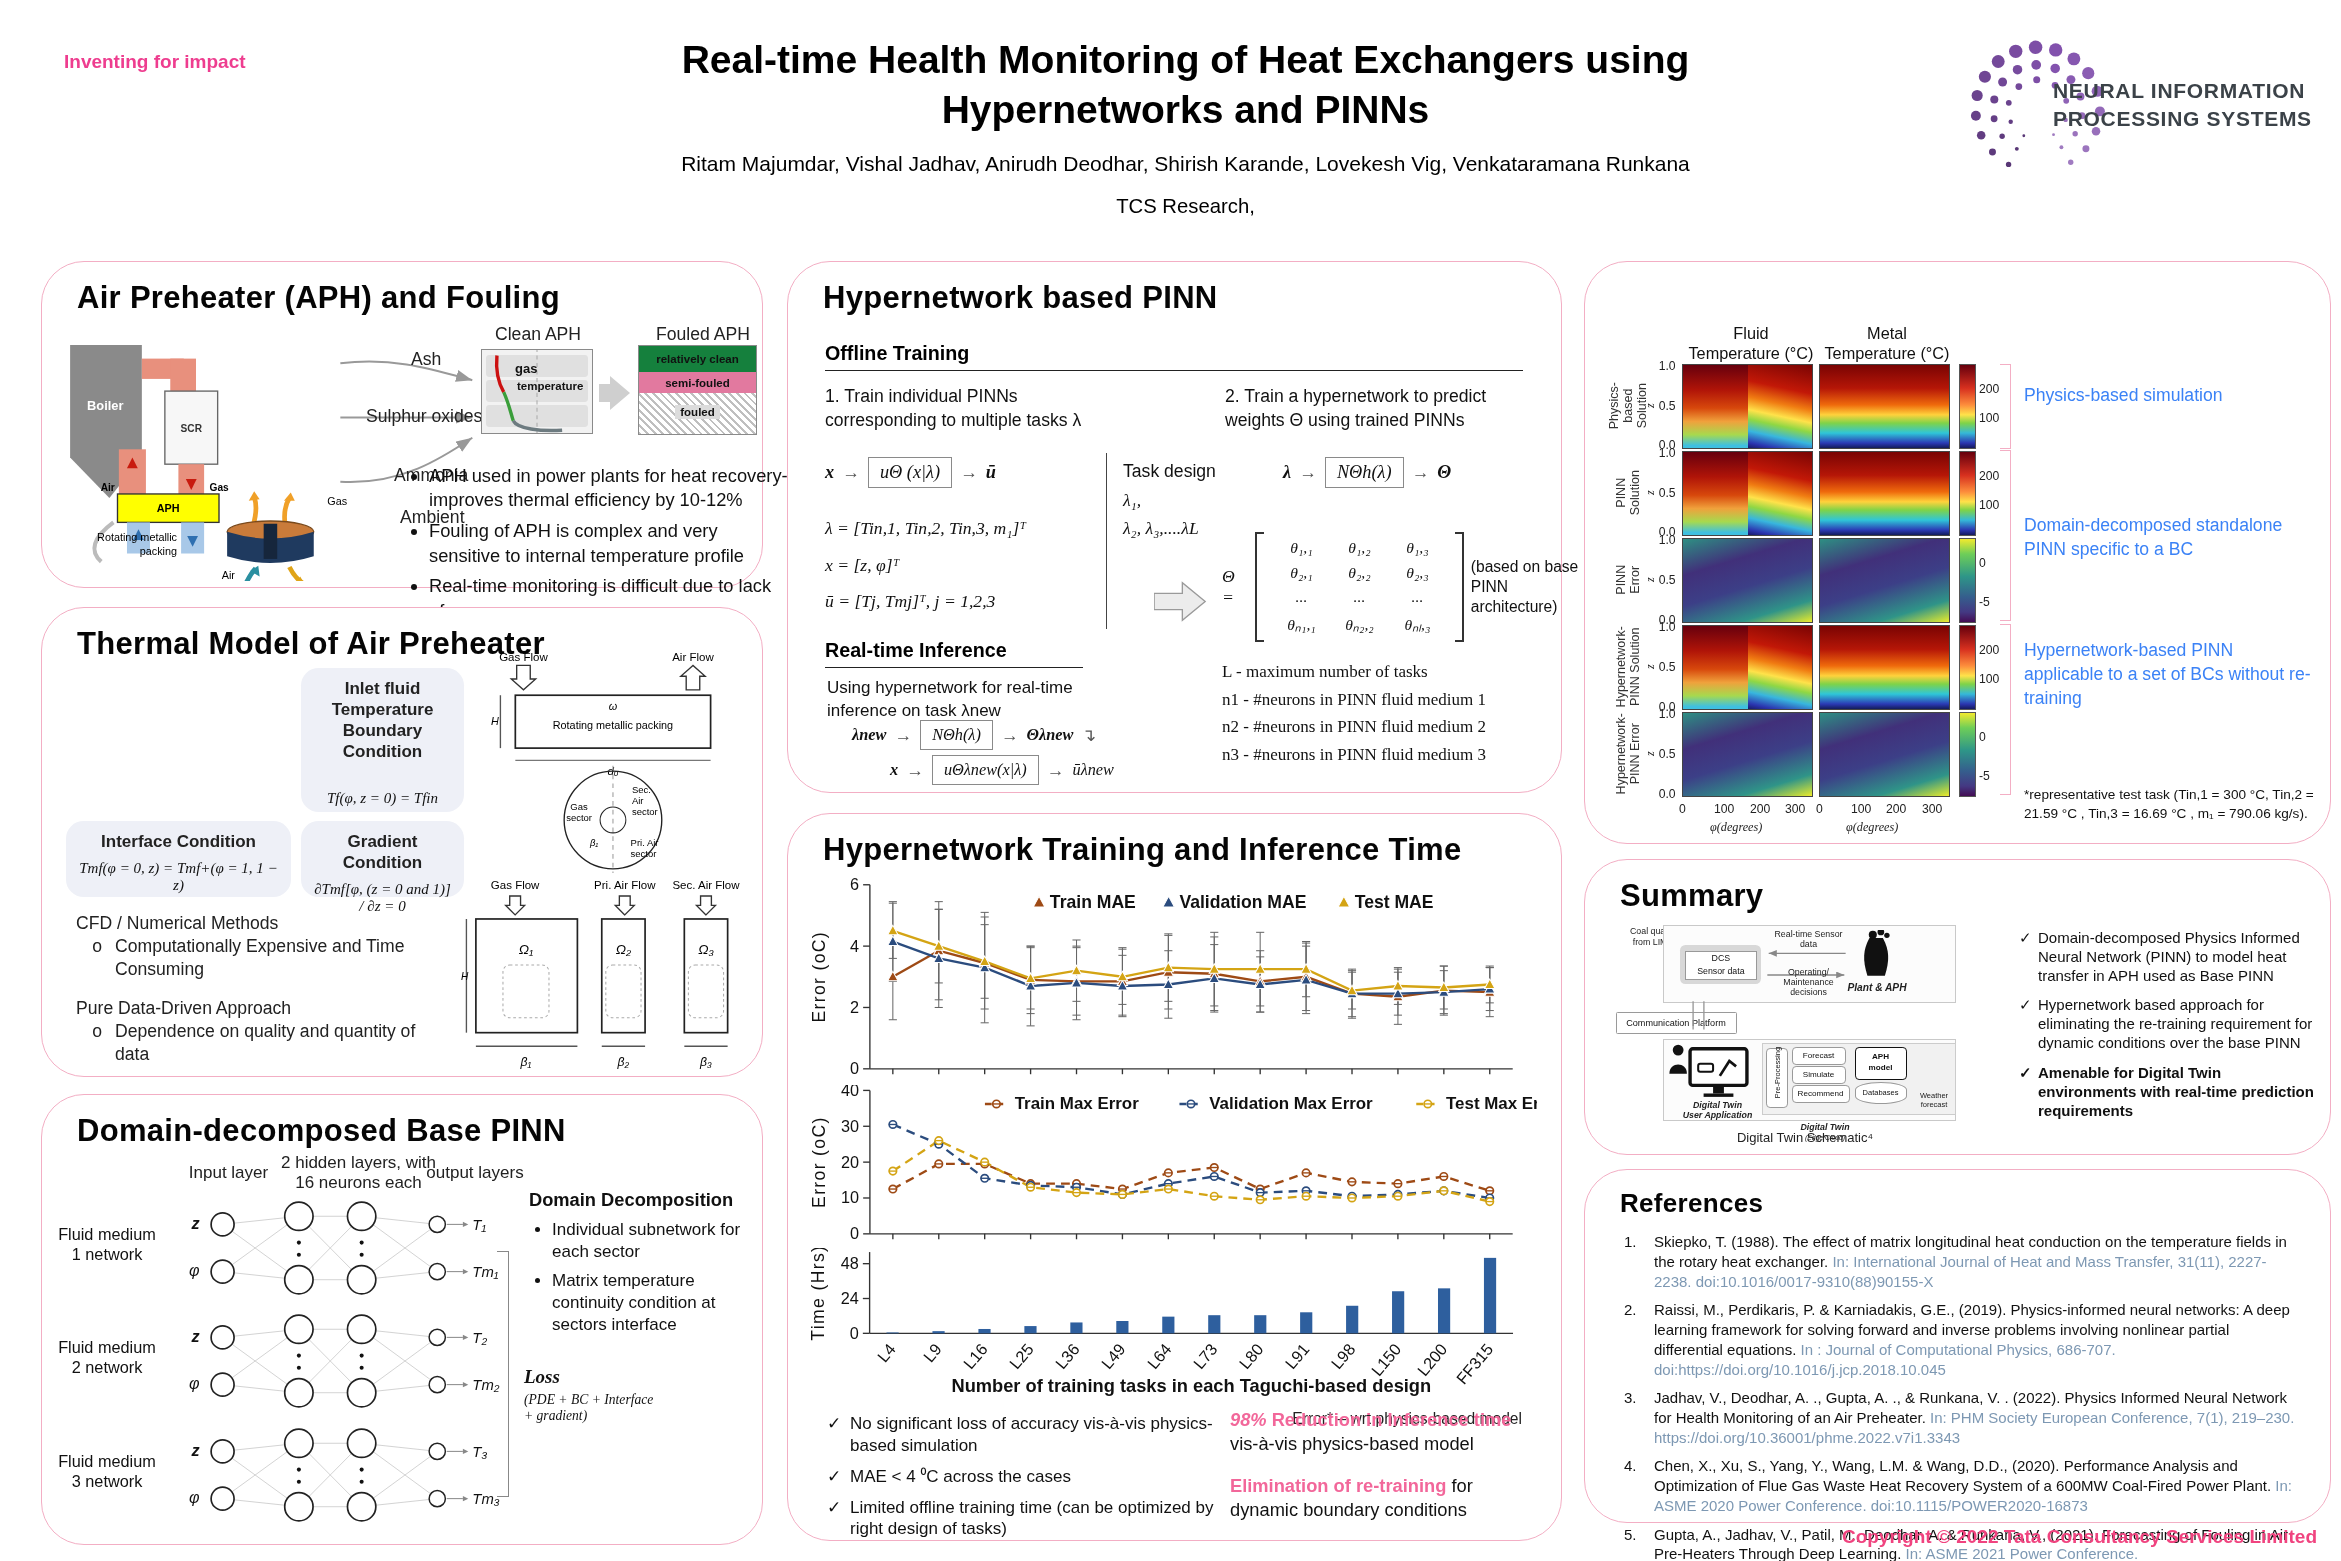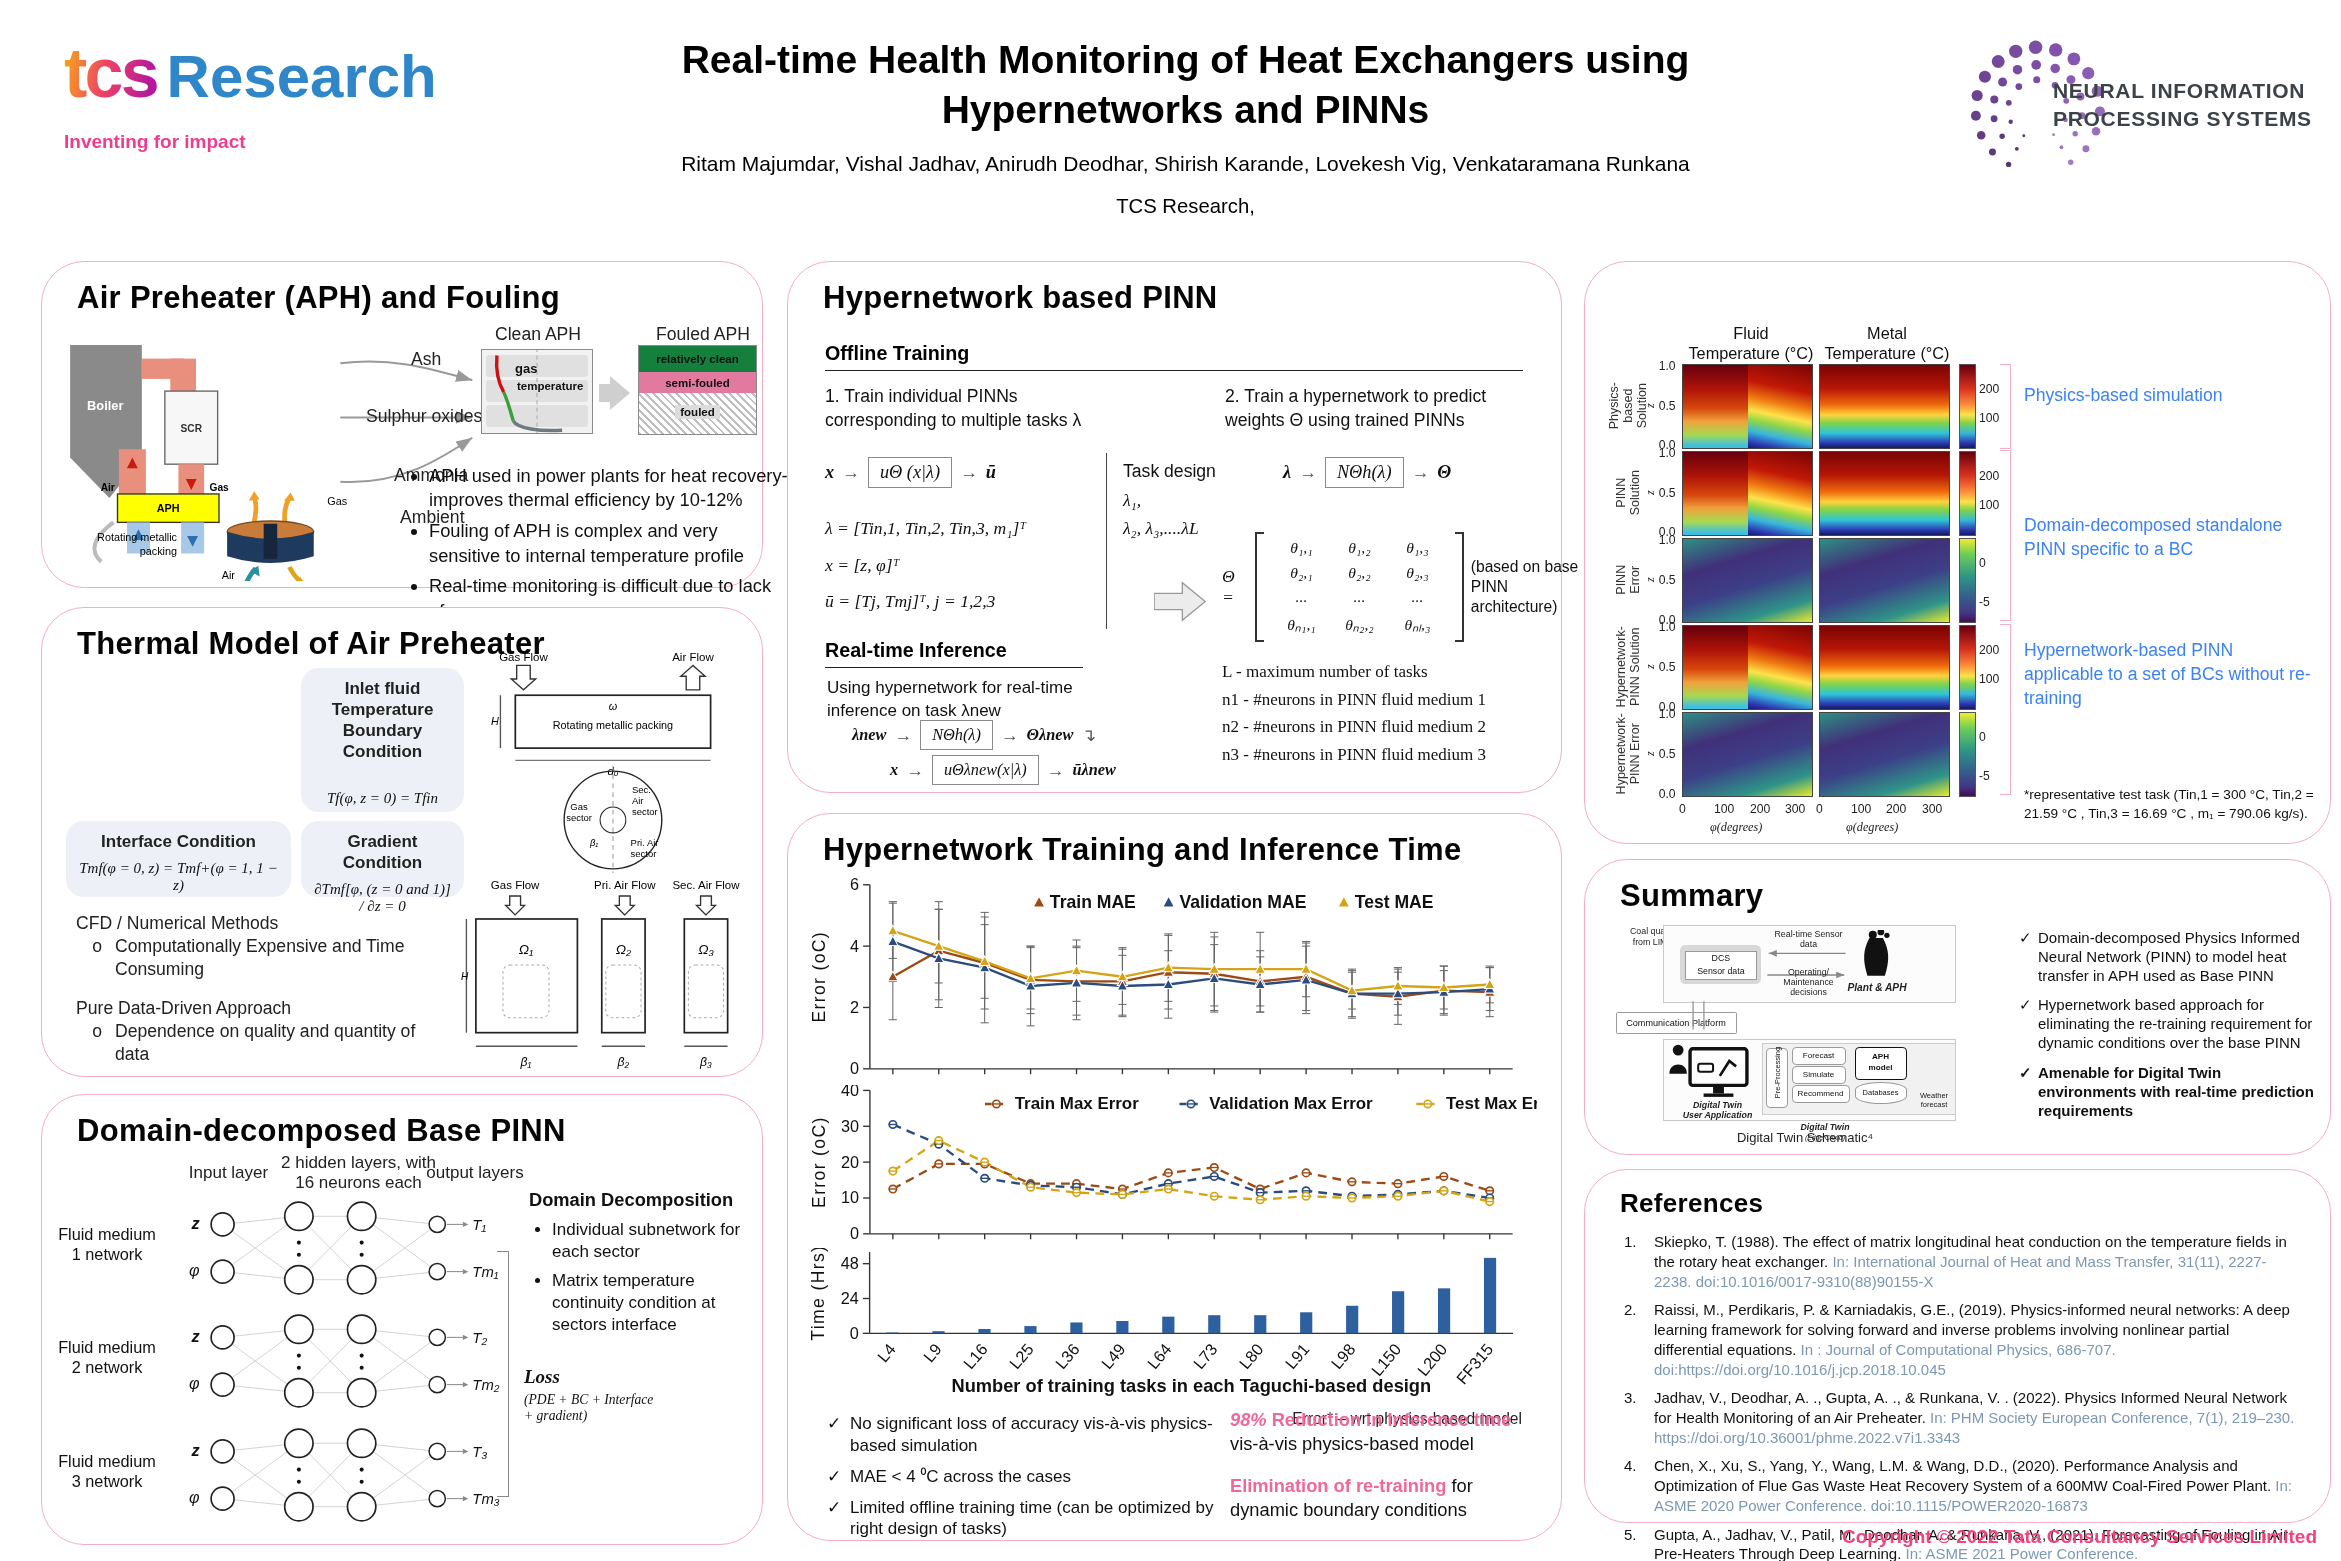--- a/index.html
+++ b/index.html
@@ -121,21 +121,20 @@
   .ref .num{width:30px;flex:none;}
   .ref .src{color:#7d98b3;}
   .footer{position:absolute;left:1721px;top:1526px;width:596px;text-align:right;font-size:19px;font-weight:600;color:#f0437f;}
 </style>
 </head>
 <body>
 
 <div class="poster">
 
   <div class="brand">
-    <div><span class="tcs">tcs</span><span class="research">Research</span></div>
     <div class="tagline">Inventing for impact</div>
   </div>
   <div class="titleblock">
     <div class="ptitle">Real-time Health Monitoring of Heat Exchangers using</div>
     <div class="ptitle">Hypernetworks and PINNs</div>
     <div class="authors">Ritam Majumdar, Vishal Jadhav, Anirudh Deodhar, Shirish Karande, Lovekesh Vig, Venkataramana Runkana</div>
     <div class="affil">TCS Research,</div>
   </div>
   <div class="neurips">
     <svg id="nips-dots" width="169" height="169" viewBox="0 0 250 250">
@@ -531,21 +530,21 @@
       <span class="fbox">NΘh(λ)</span>
       <span class="arr">→</span>
       <span style="font-weight:bold;">Θλnew</span>
       <span class="arr">↴</span>
     </div>
     <div class="flowrow" style="left:102px;top:493px;font-size:16.3px;">
       <span style="font-weight:bold;">x</span>
       <span class="arr">→</span>
       <span class="fbox">uΘλnew(x|λ)</span>
       <span class="arr">→</span>
-      <span style="font-weight:bold;">ūλnew</span>
+      <span style="font-weight:normal;">ūλnew</span>
     </div>
     <div class="legendblock">
         <div class="li">L - maximum number of tasks</div>
         <div class="li">n1 - #neurons in PINN fluid medium 1</div>
         <div class="li">n2 - #neurons in PINN fluid medium 2</div>
         <div class="li">n3 - #neurons in PINN fluid medium 3</div>
       </div>
   </div>
 
   <div class="panel" id="p-train" style="left:787px;top:813px;width:773px;height:726px;">

